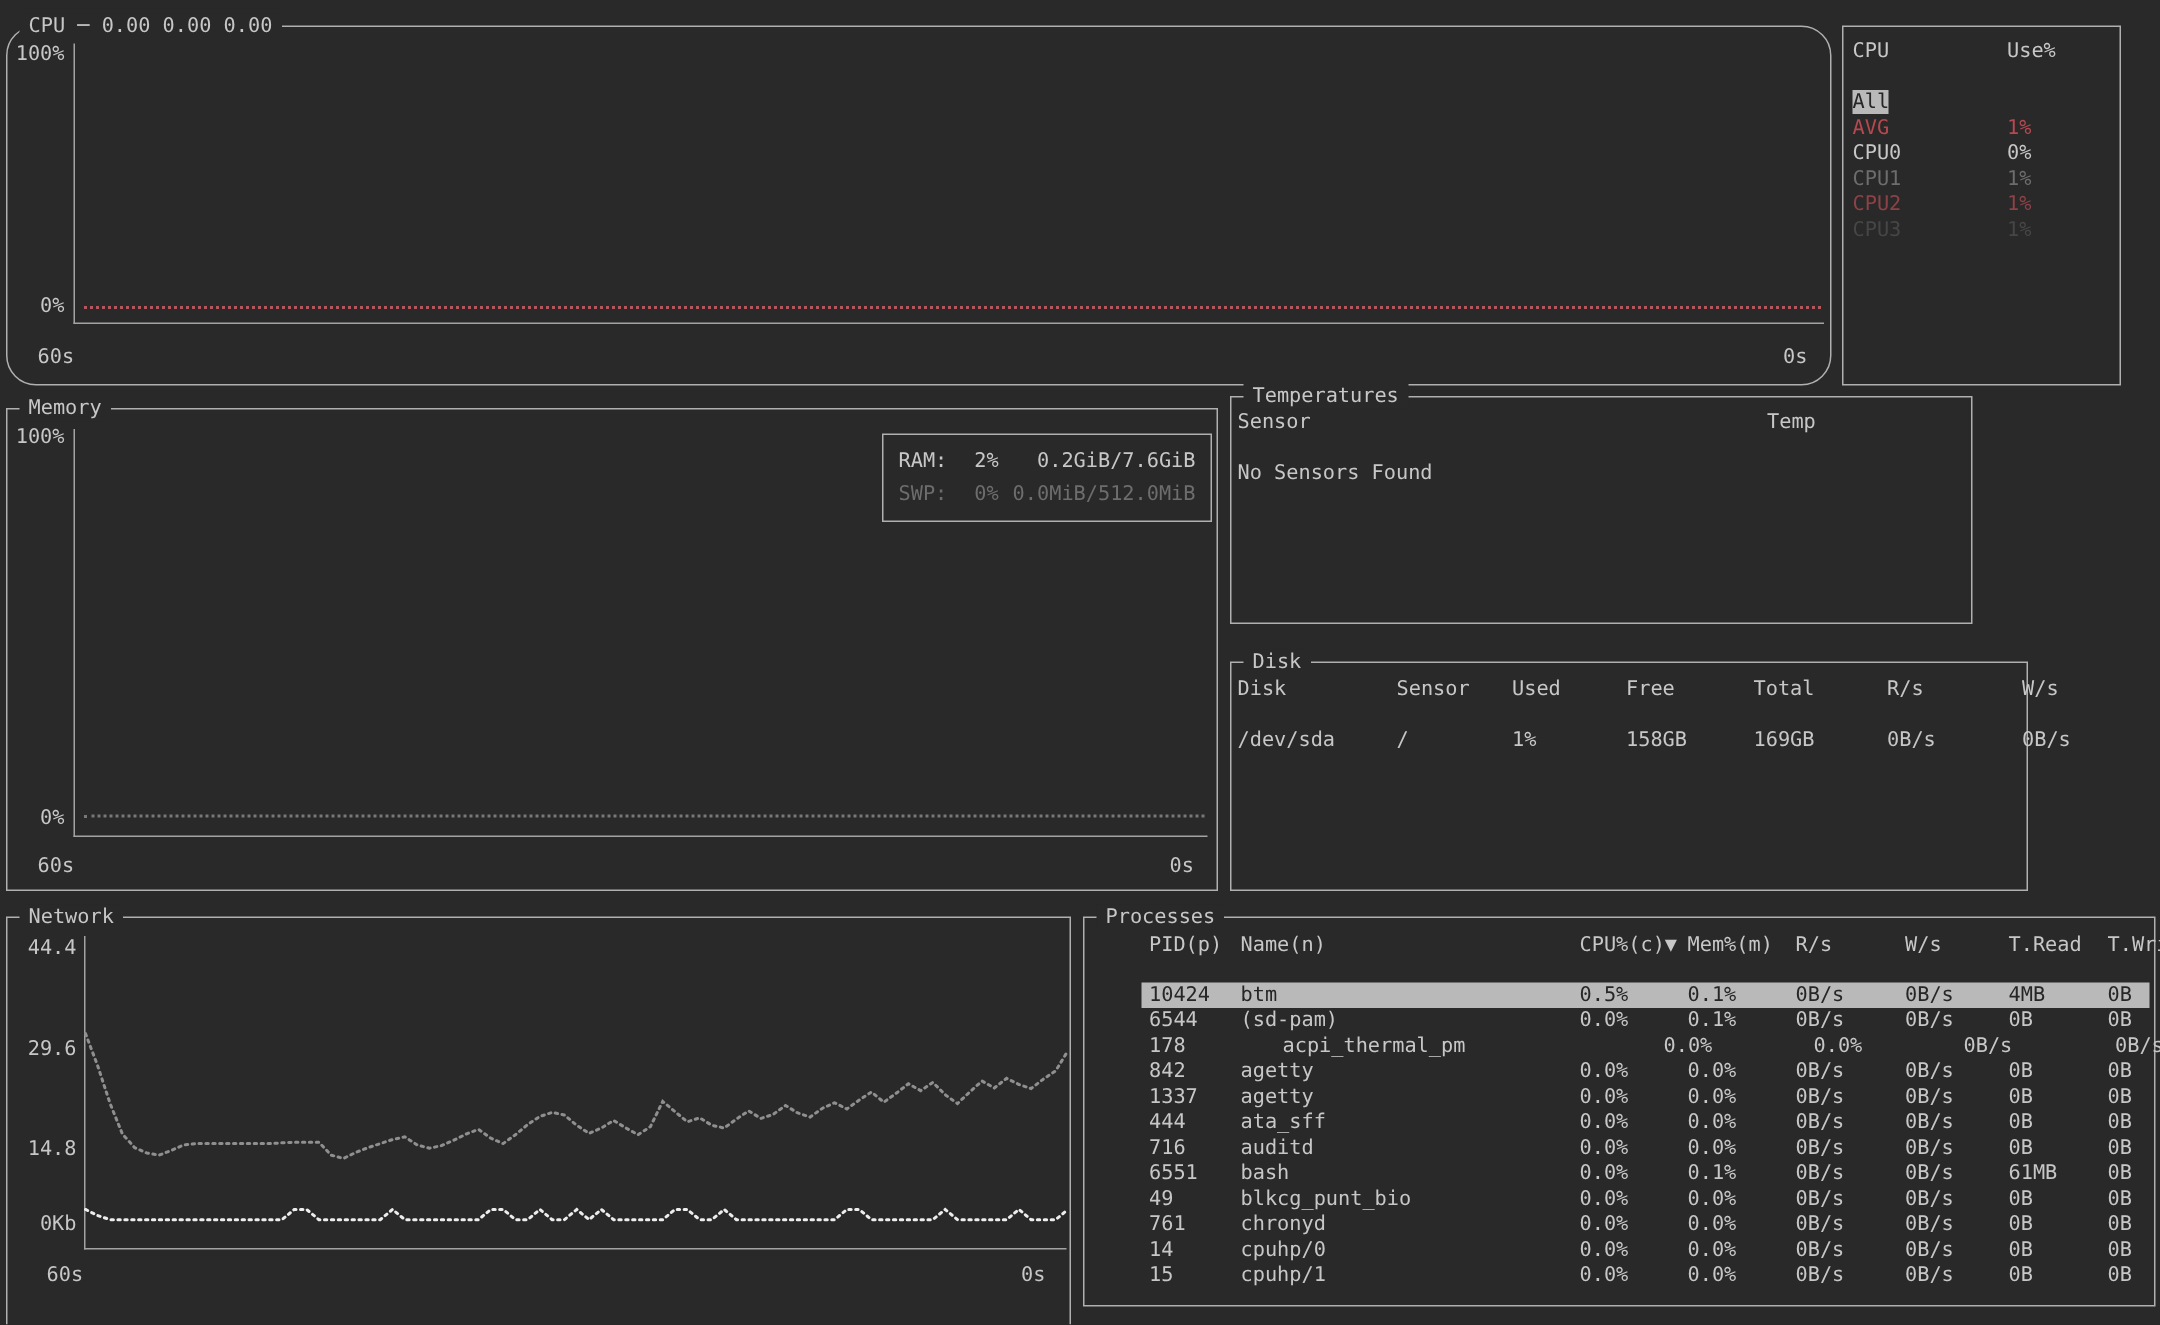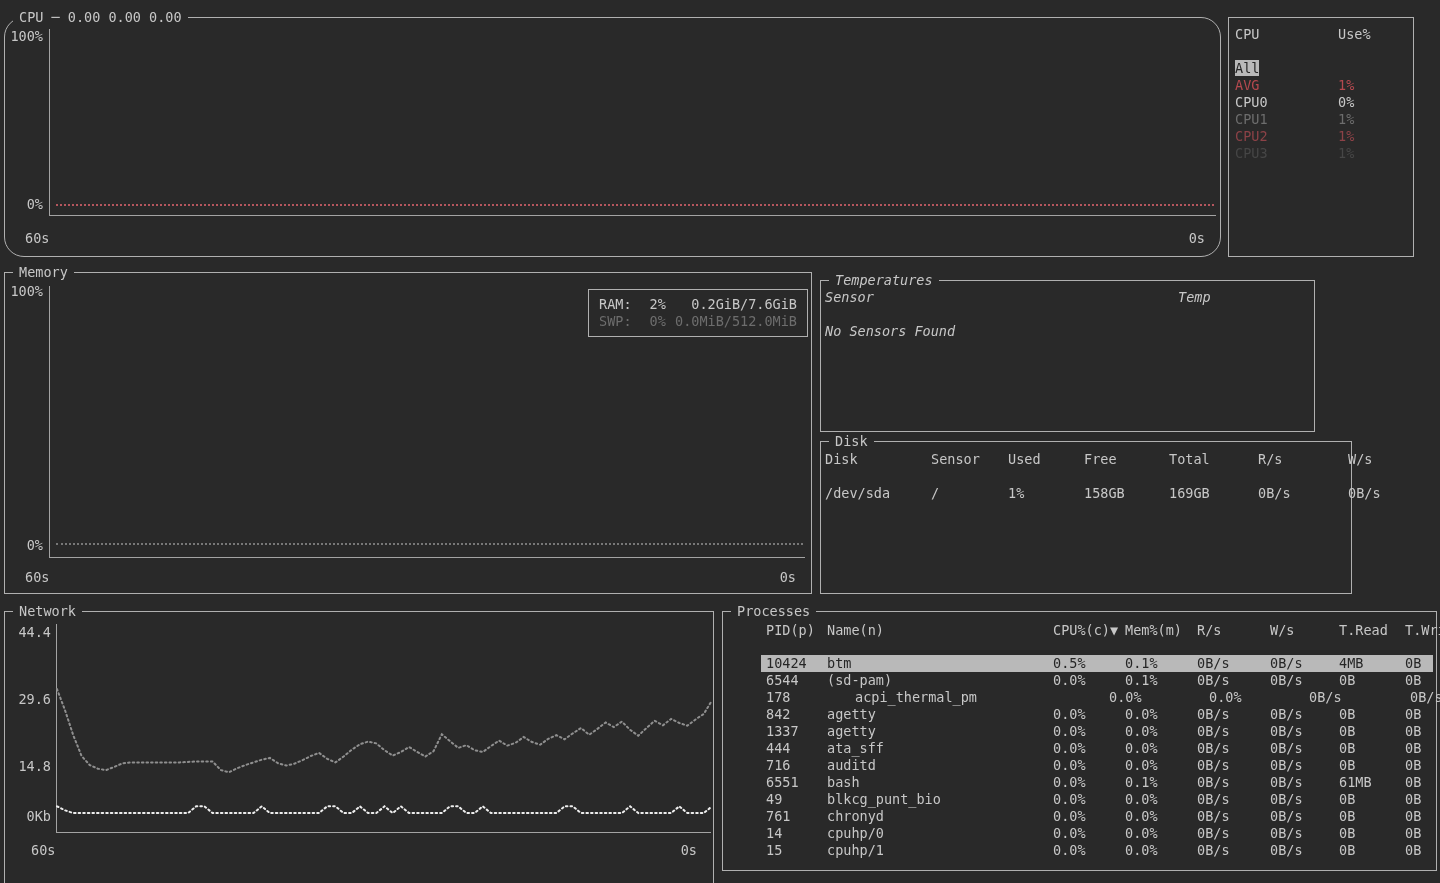--- a/index.html
+++ b/index.html
@@ -78,37 +78,37 @@
       </div>
   </section>
 
   <section class="panel" id="p-mem" style="left:4px;top:272px;width:808px;height:322px;">
     <span class="ptitle">Memory</span>
     <span class="ylab" style="left:2px;top:10px;">100%</span>
     <span class="ylab" style="left:2px;top:264px;">0%</span>
     <div class="plot" id="mem-plot" style="left:44px;top:13px;width:756px;height:272px;">
       <div class="dotline" id="mem-line" style="border-top-color: rgb(120, 120, 120); bottom: 12.42px;"></div>
     </div>
-    <div class="legendbox" style="left:583px;top:16px;width:220px;height:48px;">
+    <div class="legendbox" style="left:583px;top:16px;width:220px;height:59px;">
       <div class="memrow">
         <span>RAM:</span>
         <span class="pct">2%</span>
         <span class="detail">0.2GiB/7.6GiB</span>
       </div>
       <div class="memrow dim">
         <span>SWP:</span>
         <span class="pct">0%</span>
         <span class="detail">0.0MiB/512.0MiB</span>
       </div>
     </div>
     <span class="lab" style="left:20px;top:296px;">60s</span>
     <span class="lab" style="right:15px;top:296px;">0s</span>
   </section>
 
-  <section class="panel" id="p-temp" style="left:820px;top:280px;width:495px;height:152px;font-style:italic;">
+  <section class="panel" id="p-temp" style="left:820px;top:264px;width:495px;height:152px;">
     <span class="ptitle">Temperatures</span>
     <span class="lab" style="left:4px;top:8px;">Sensor</span>
     <span class="lab" style="left:357px;top:8px;">Temp</span>
     <span class="lab" style="left:4px;top:42px;">No Sensors Found</span>
   </section>
 
   <section class="panel" id="p-disk" style="left:820px;top:441px;width:532px;height:153px;">
     <span class="ptitle">Disk</span>
     <div class="grid-head disk-grid" id="disk-head" style="left:4px;right:2px;top:9px;"><span>Disk</span><span>Sensor</span><span>Used</span><span>Free</span><span>Total</span><span>R/s</span><span>W/s</span></div>
     <div class="rows" id="disk-rows" style="left:4px;right:2px;top:43px;">

